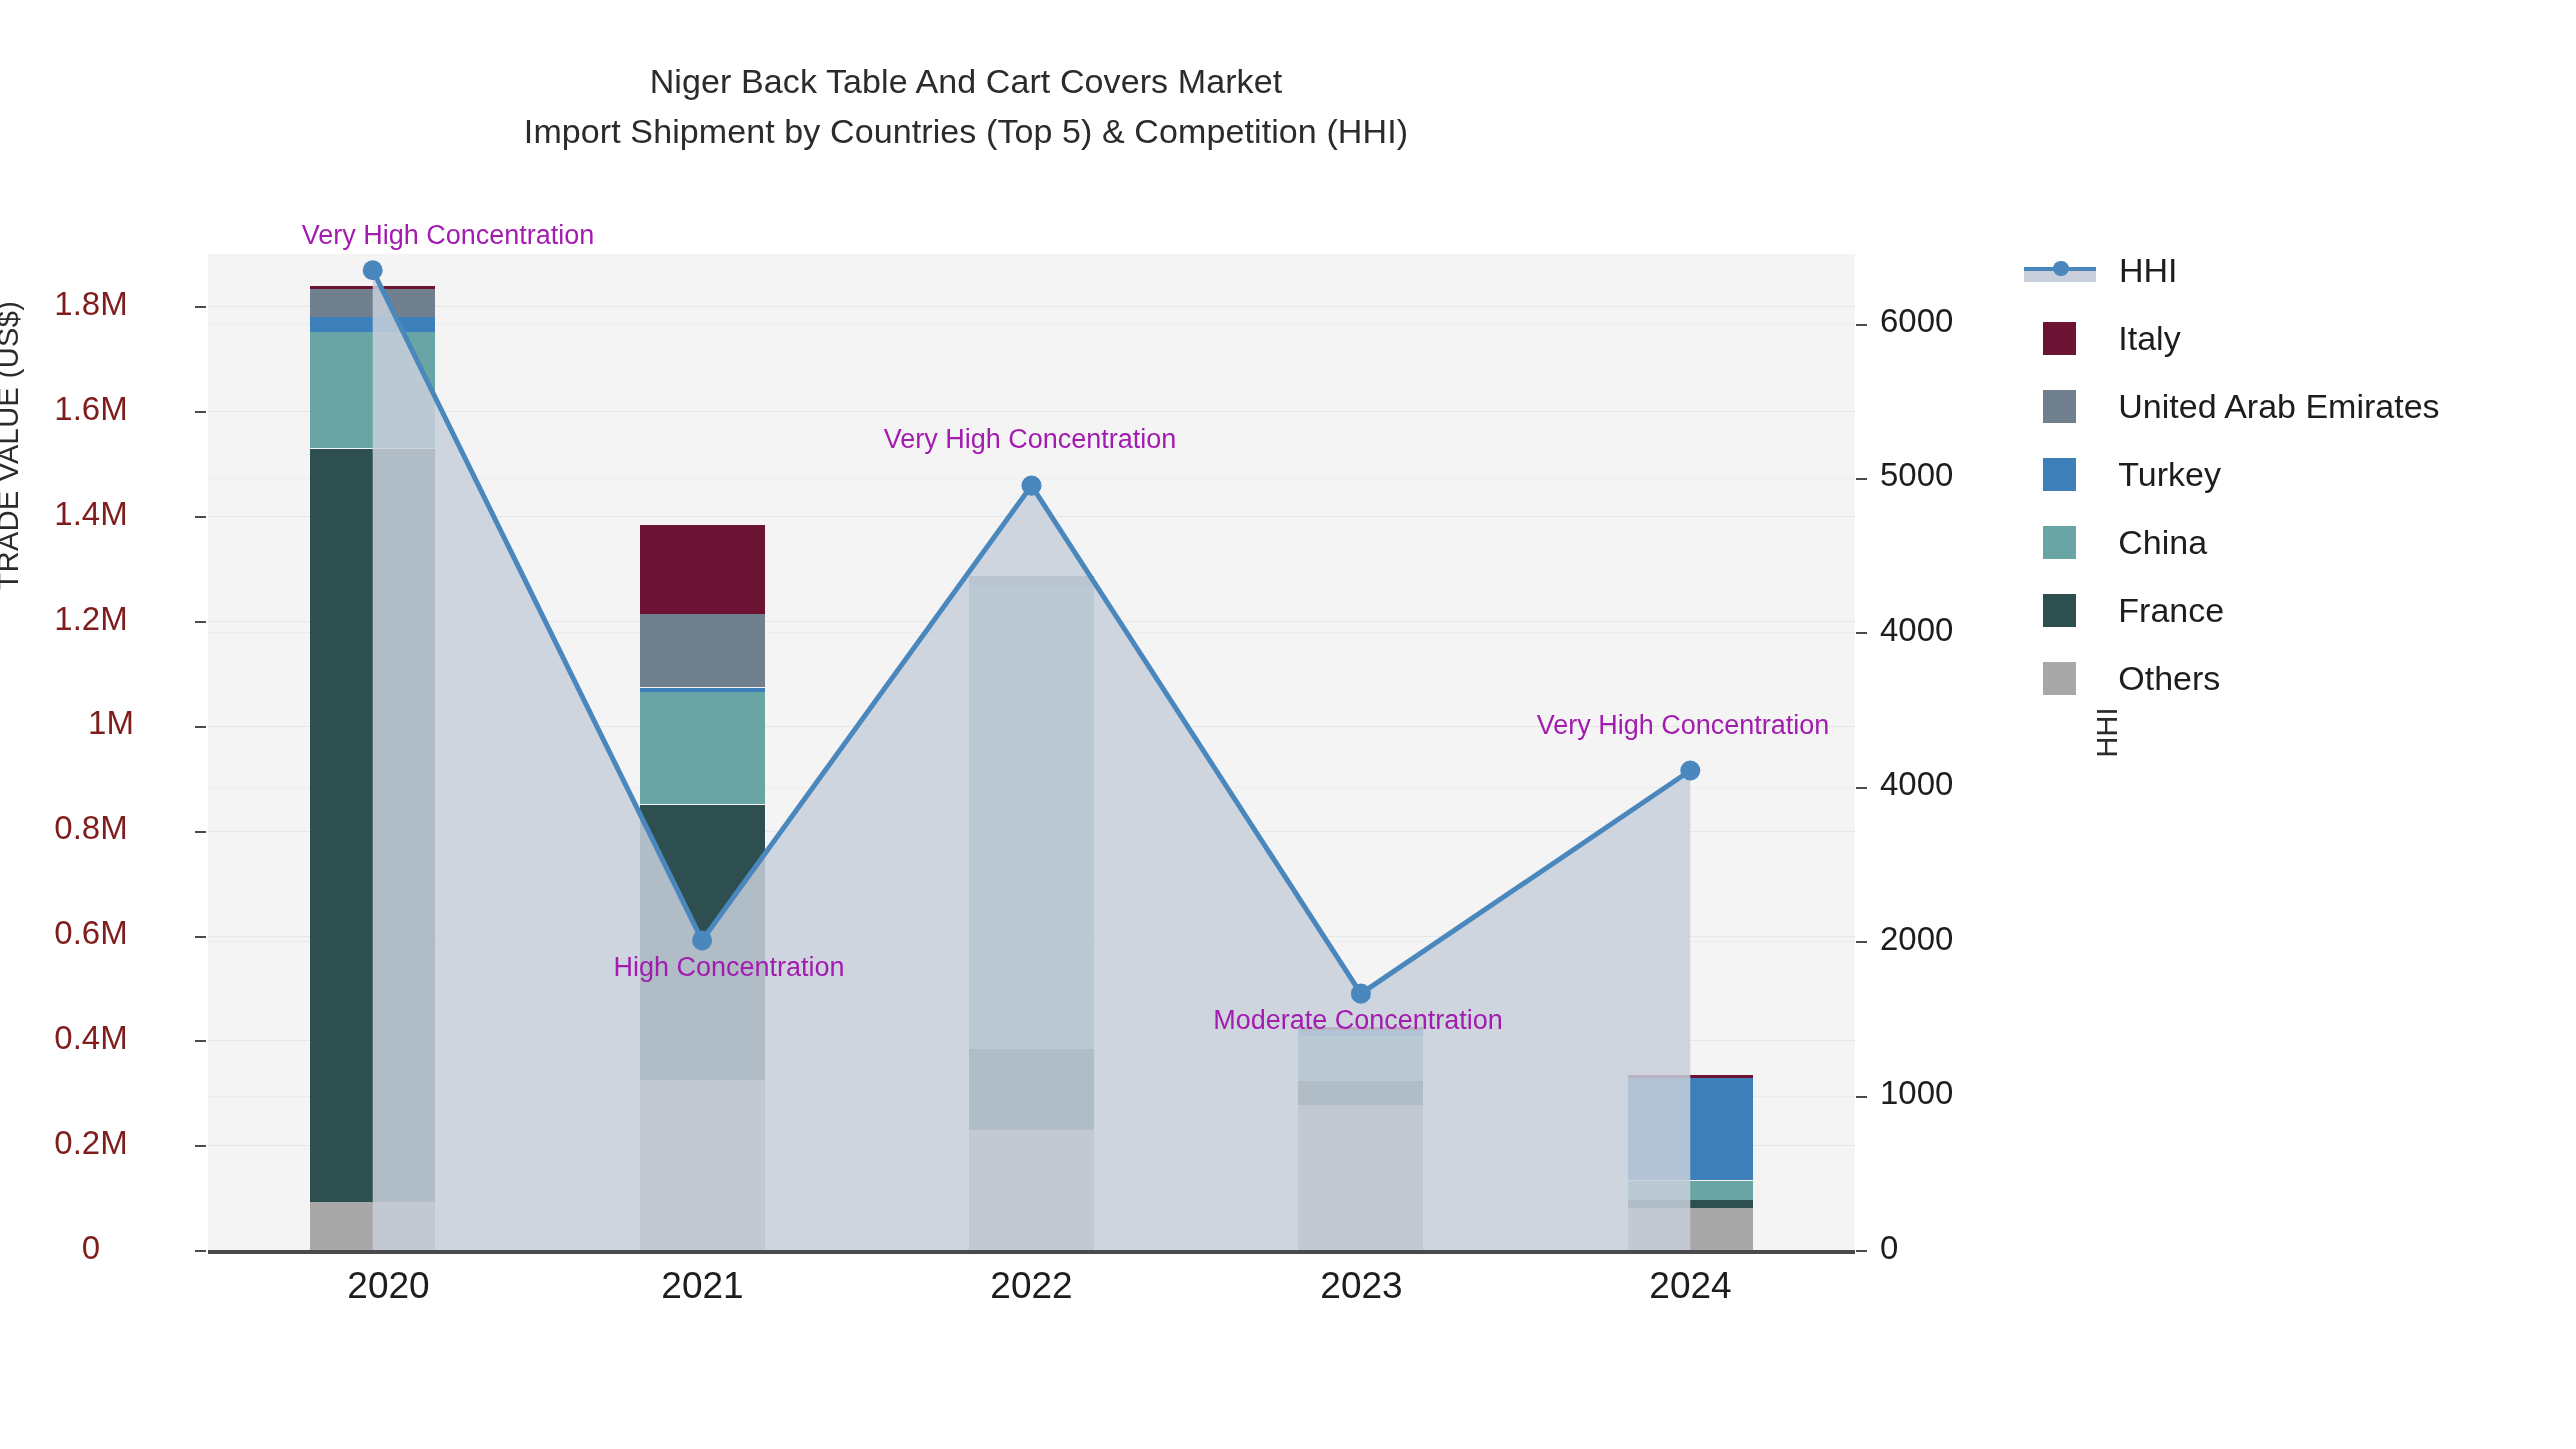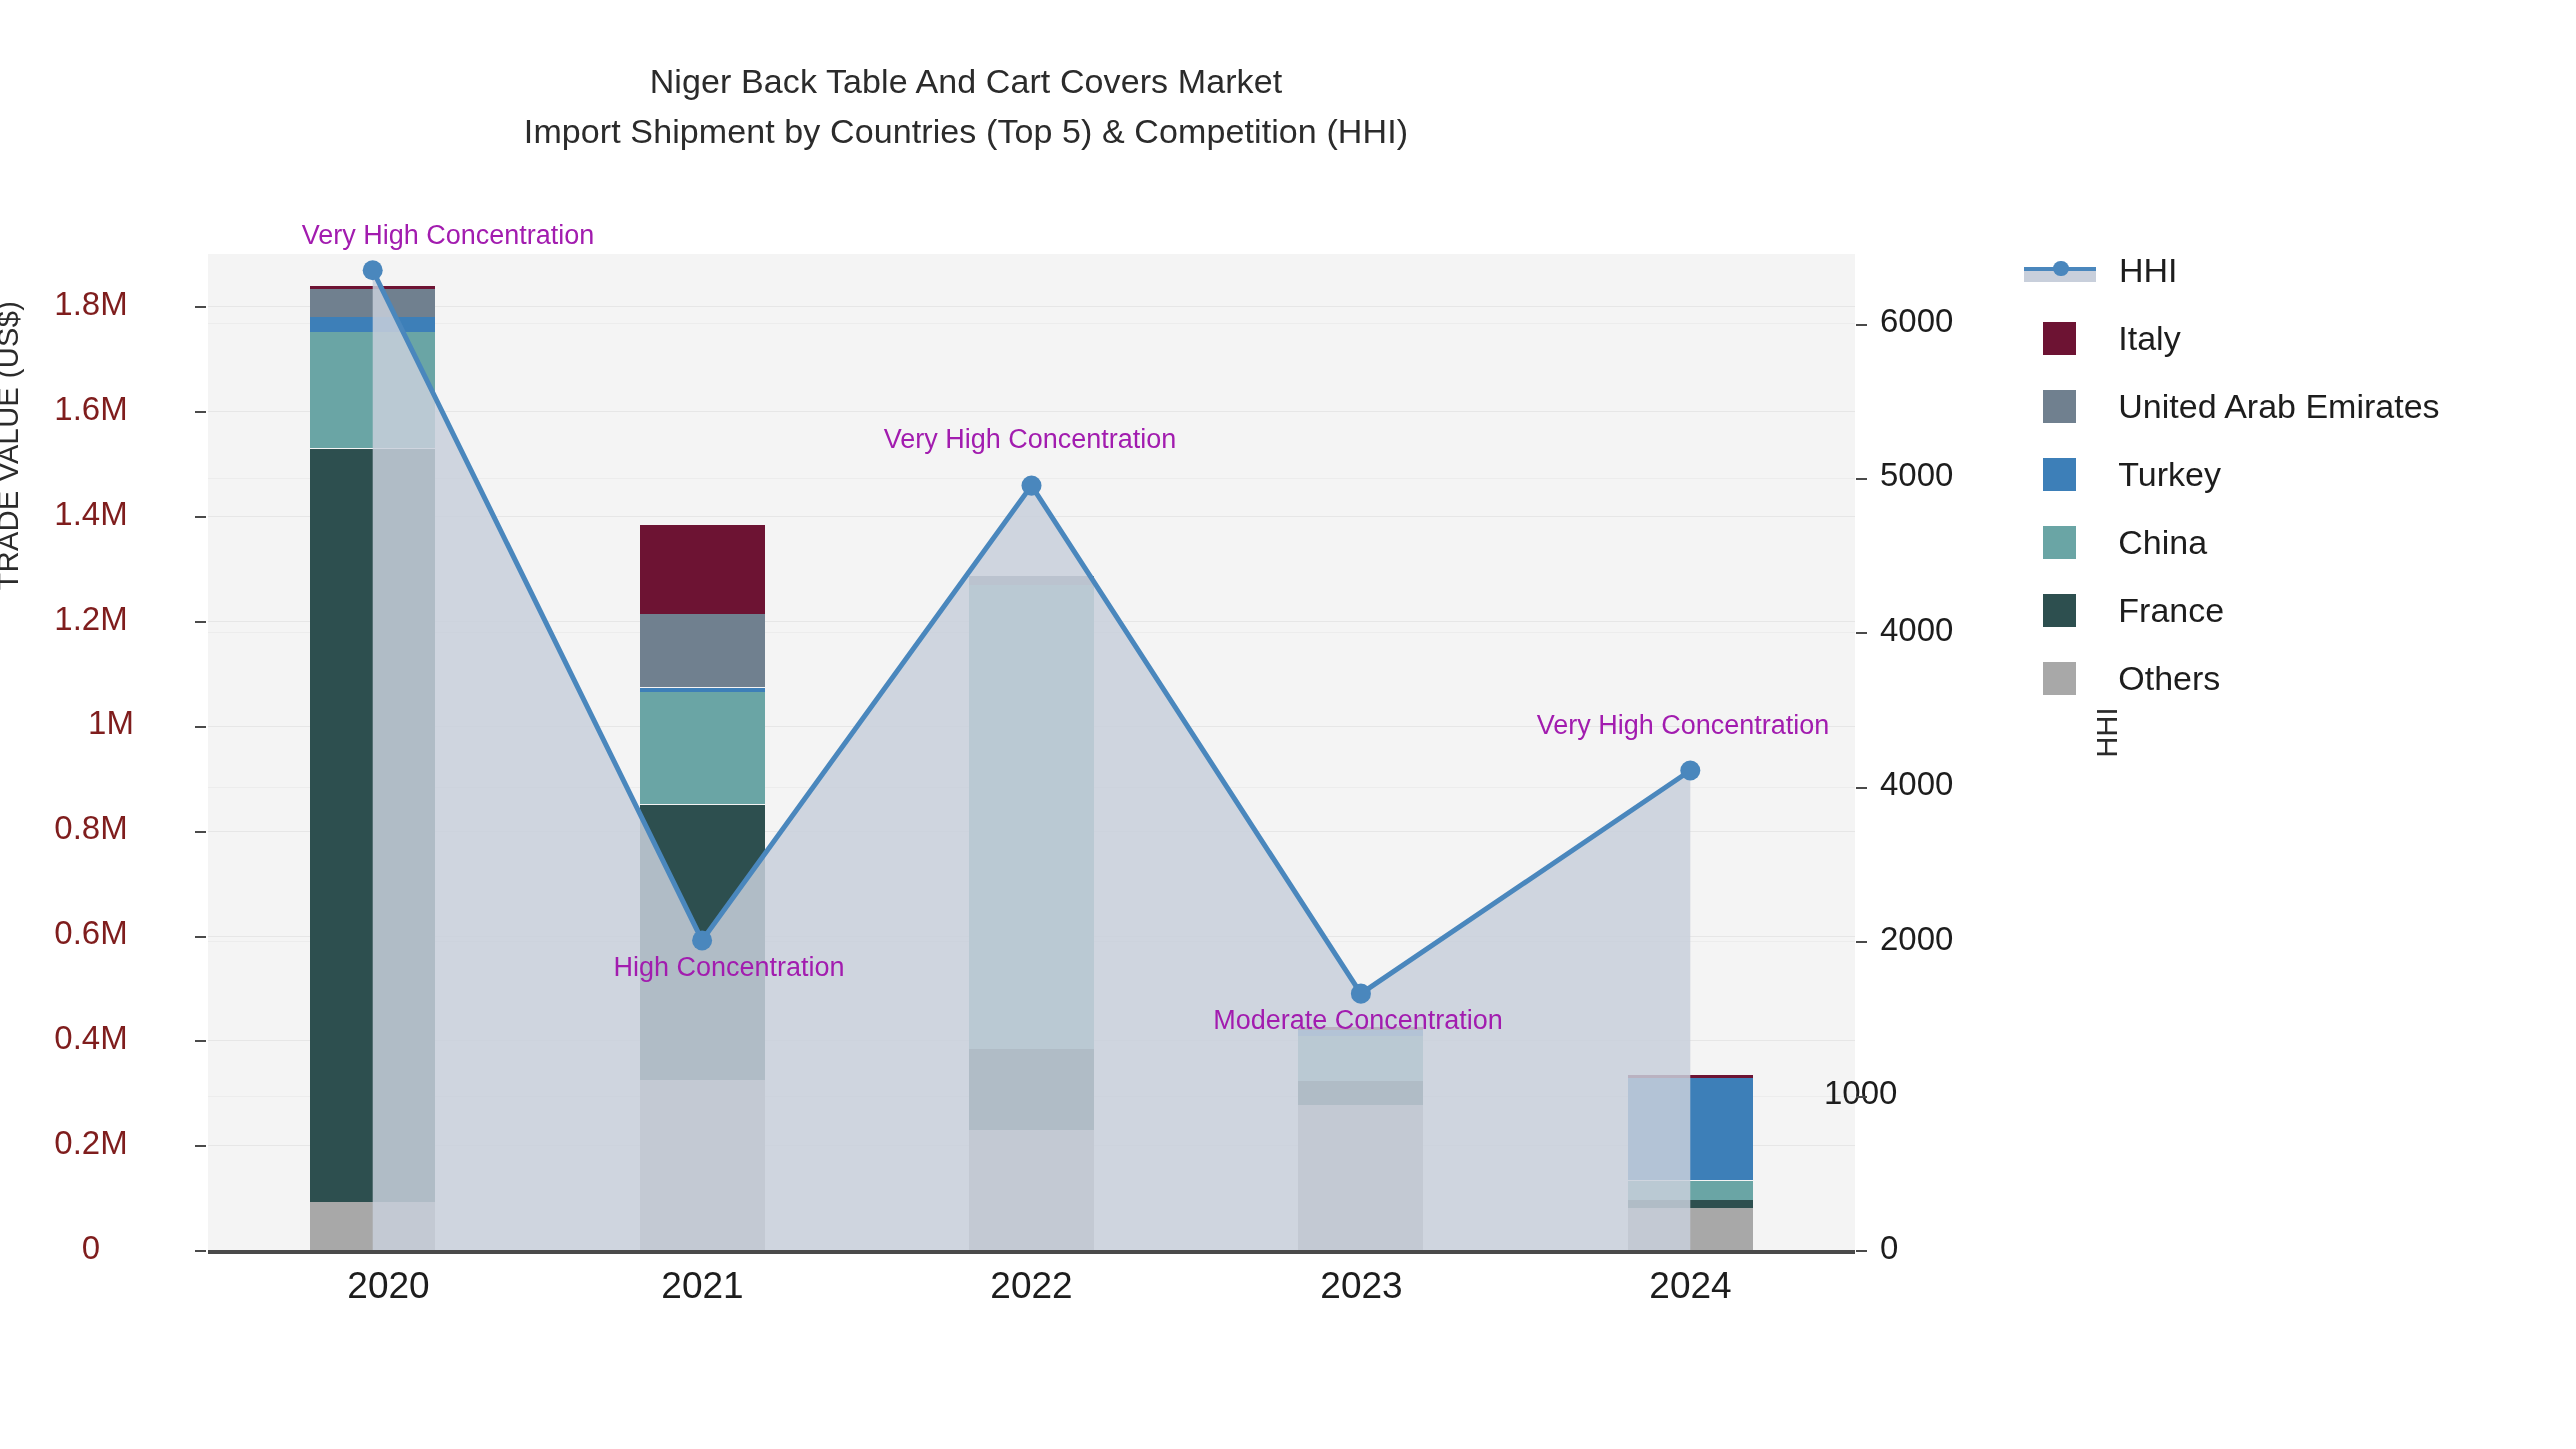--- a/index.html
+++ b/index.html
@@ -290,21 +290,21 @@
       <div class="ytick-left" style="left: 0px; width: 182px; top: 495px;">1.4M</div>
       <div class="ytick-left-line" style="left: 195px; top: 516px;"></div>
       <div class="ytick-left" style="left: 0px; width: 182px; top: 390px;">1.6M</div>
       <div class="ytick-left-line" style="left: 195px; top: 411px;"></div>
       <div class="ytick-left" style="left: 0px; width: 182px; top: 285px;">1.8M</div>
       <div class="ytick-left-line" style="left: 195px; top: 306px;"></div>
     </div>
   <div id="yticks-right">
       <div class="ytick-right" style="left: 1880px; top: 1229px;">0</div>
       <div class="ytick-right-line" style="left: 1856px; top: 1250px;"></div>
-      <div class="ytick-right" style="left: 1824px; top: 1074px;">1000</div>
+      <div class="ytick-right" style="left: 1880px; top: 1074px;">1000</div>
       <div class="ytick-right-line" style="left: 1856px; top: 1096px;"></div>
       <div class="ytick-right" style="left: 1880px; top: 920px;">2000</div>
       <div class="ytick-right-line" style="left: 1856px; top: 941px;"></div>
       <div class="ytick-right" style="left: 1880px; top: 765px;">4000</div>
       <div class="ytick-right-line" style="left: 1856px; top: 787px;"></div>
       <div class="ytick-right" style="left: 1880px; top: 611px;">4000</div>
       <div class="ytick-right-line" style="left: 1856px; top: 632px;"></div>
       <div class="ytick-right" style="left: 1880px; top: 456px;">5000</div>
       <div class="ytick-right-line" style="left: 1856px; top: 478px;"></div>
       <div class="ytick-right" style="left: 1880px; top: 302px;">6000</div>

